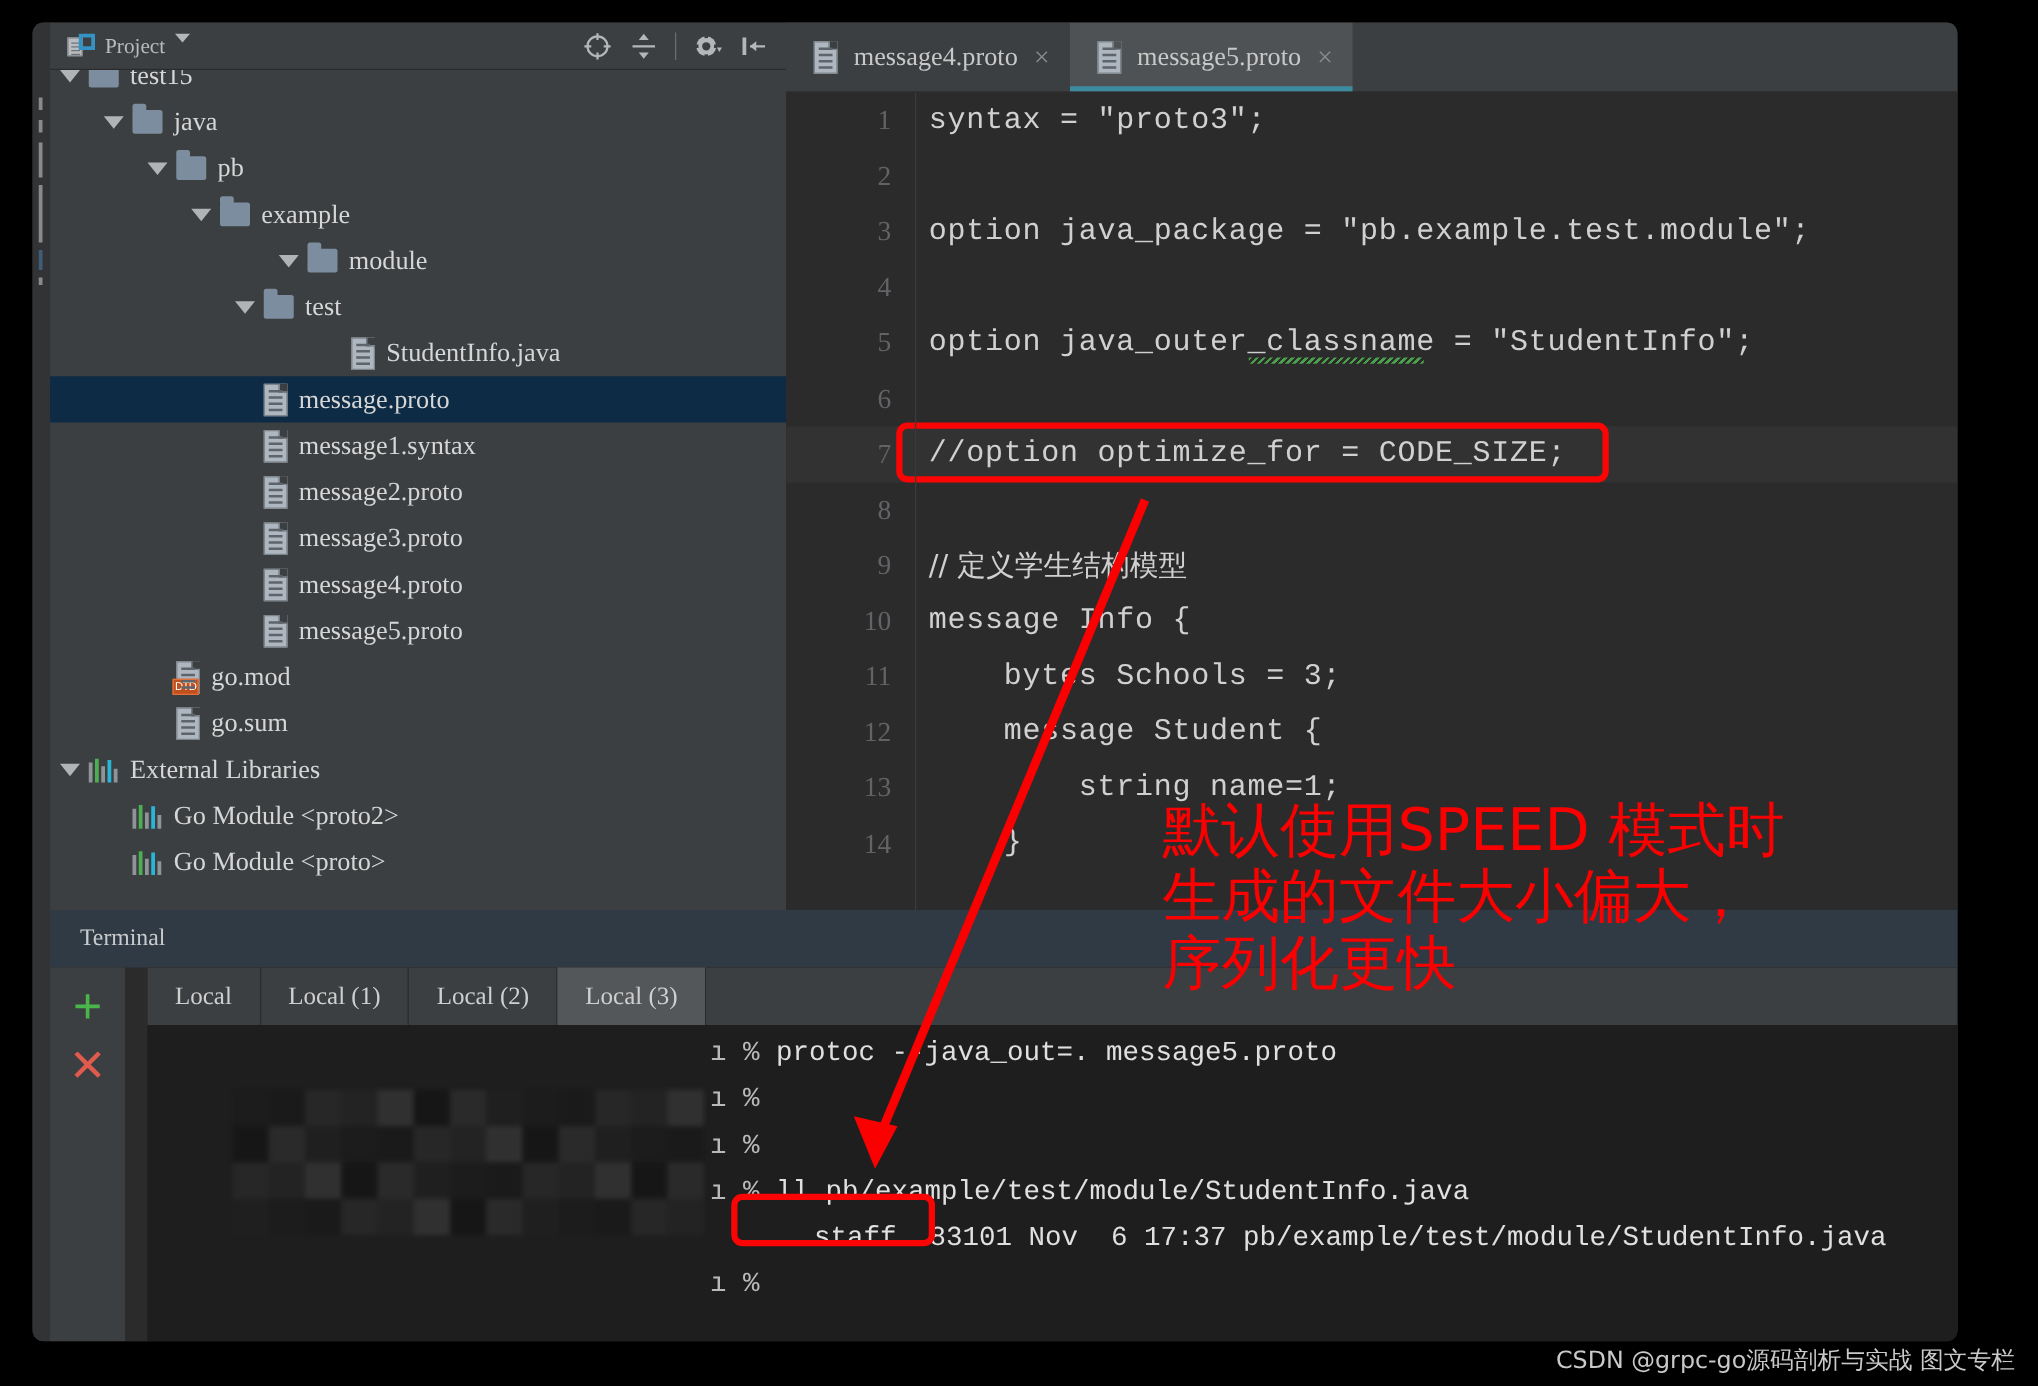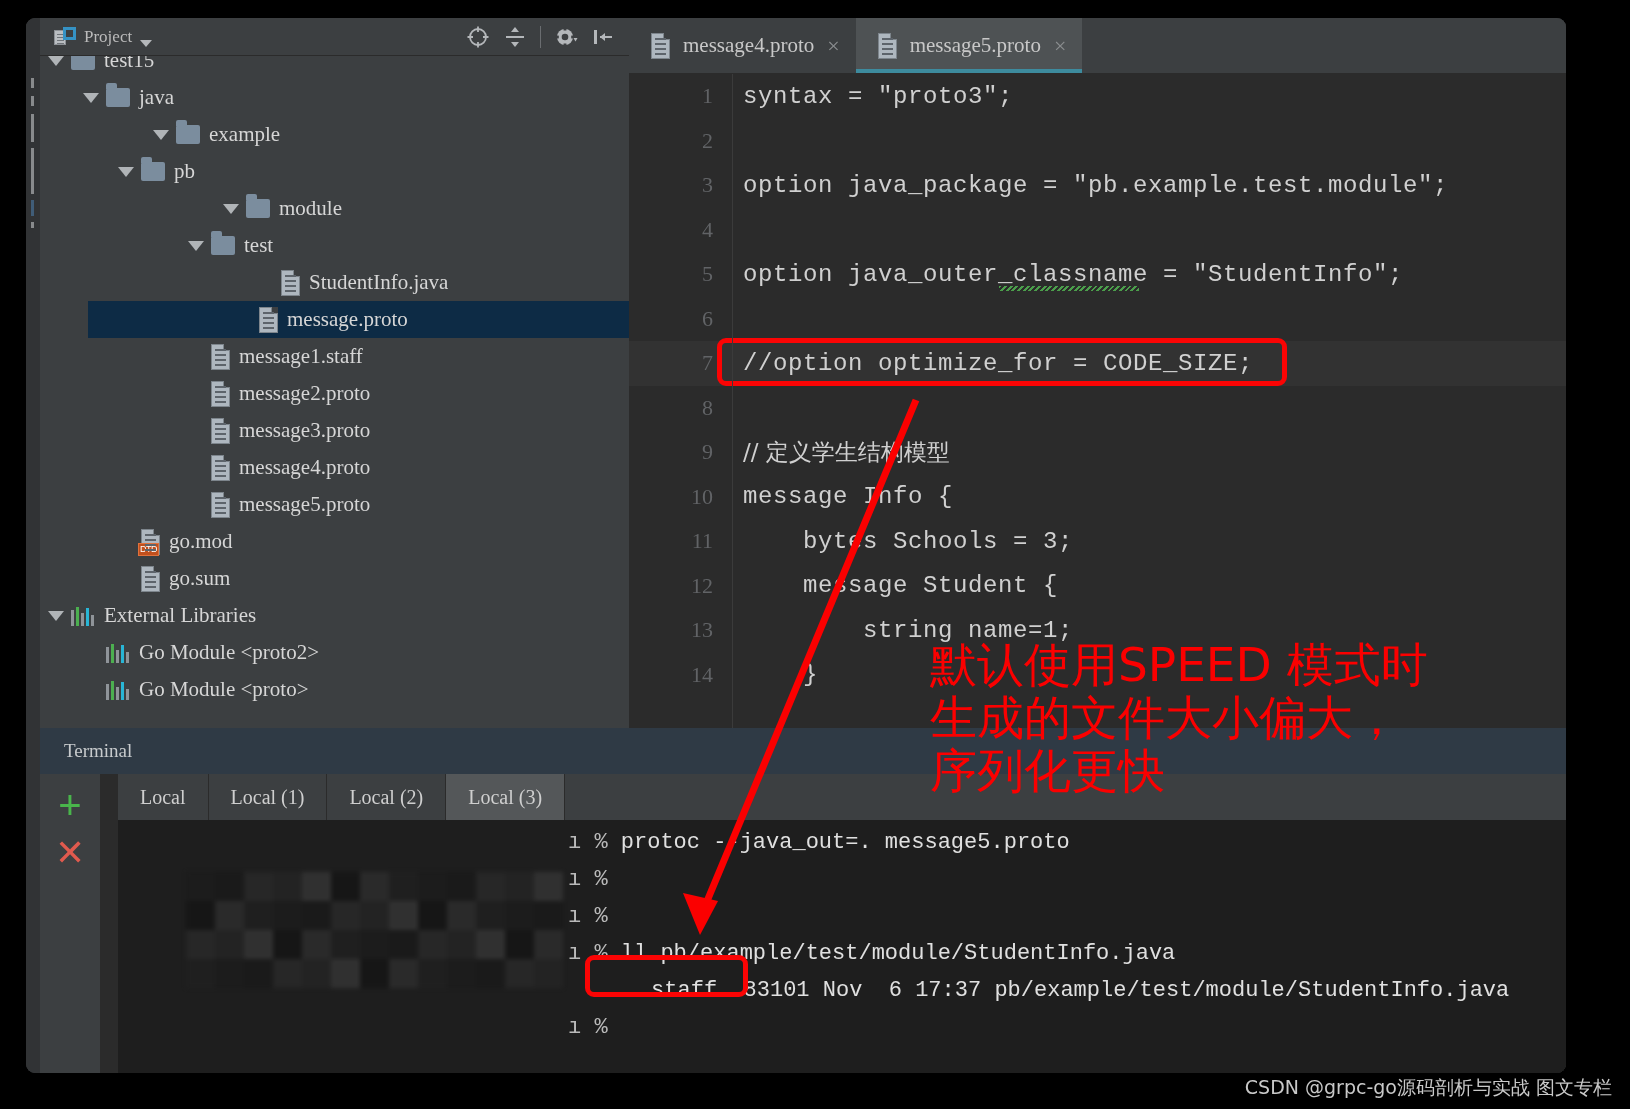--- a/index.html
+++ b/index.html
@@ -37,21 +37,21 @@
   #left-strip .blue { background: #4d7fae; }
 
   
   #project-toolbar {
     position: absolute; left: 14px; top: 0;
     width: 589px; height: 38px;
     background: #3c3f41;
     display: flex; align-items: center;
     border-bottom: 1px solid #2b2b2b;
   }
-  .pt-left { display: flex; align-items: flex-end; gap: 8px; padding-left: 14px; }
+  .pt-left { display: flex; align-items: flex-start; gap: 8px; padding-left: 14px; }
   .proj-icon { width: 22px; height: 20px; position: relative; }
   .proj-icon .sheet {
     position: absolute; left: 0; top: 3px; width: 12px; height: 15px;
     background: #b9bdc1; border: 1px solid #8d9196;
   }
   .proj-icon .sheet:before {
     content:''; position:absolute; left:2px; top:3px; width:7px; height:1px;
     background:#6f7479; box-shadow: 0 3px 0 #6f7479, 0 6px 0 #6f7479, 0 9px 0 #6f7479;
   }
   .proj-icon .blue-sq {
@@ -311,60 +311,60 @@
         <div class="row" style="padding-left: 8px; margin-top: -14px;">
           <span class="arrow"></span>
           <span class="folder"></span>
           <span>test15</span>
         </div>
         <div class="row" style="padding-left: 43px;">
           <span class="arrow"></span>
           <span class="folder"></span>
           <span>java</span>
         </div>
+        <div class="row" style="padding-left: 78px;">
+          <span class="arrow"></span>
+          <span class="folder"></span>
+          <span>pb</span>
+        </div>
         <div class="row" style="padding-left: 113px;">
           <span class="arrow"></span>
           <span class="folder"></span>
           <span>example</span>
         </div>
-        <div class="row" style="padding-left: 78px;">
-          <span class="arrow"></span>
-          <span class="folder"></span>
-          <span>pb</span>
-        </div>
         <div class="row" style="padding-left: 183px;">
           <span class="arrow"></span>
           <span class="folder"></span>
           <span>module</span>
         </div>
         <div class="row" style="padding-left: 148px;">
           <span class="arrow"></span>
           <span class="folder"></span>
           <span>test</span>
         </div>
         <div class="row" style="padding-left: 218px;">
           <span class="arrow blank"></span>
           <span class="fileic">
             <span class="corner"></span>
           </span>
           <span>StudentInfo.java</span>
         </div>
-        <div class="row sel" style="padding-left: 148px; margin-left: 48px;">
+        <div class="row sel" style="padding-left: 148px;">
           <span class="arrow blank"></span>
           <span class="fileic">
             <span class="corner"></span>
           </span>
           <span>message.proto</span>
         </div>
         <div class="row" style="padding-left: 148px;">
           <span class="arrow blank"></span>
           <span class="fileic">
             <span class="corner"></span>
           </span>
-          <span>message1.staff</span>
+          <span>message1.syntax</span>
         </div>
         <div class="row" style="padding-left: 148px;">
           <span class="arrow blank"></span>
           <span class="fileic">
             <span class="corner"></span>
           </span>
           <span>message2.proto</span>
         </div>
         <div class="row" style="padding-left: 148px;">
           <span class="arrow blank"></span>

